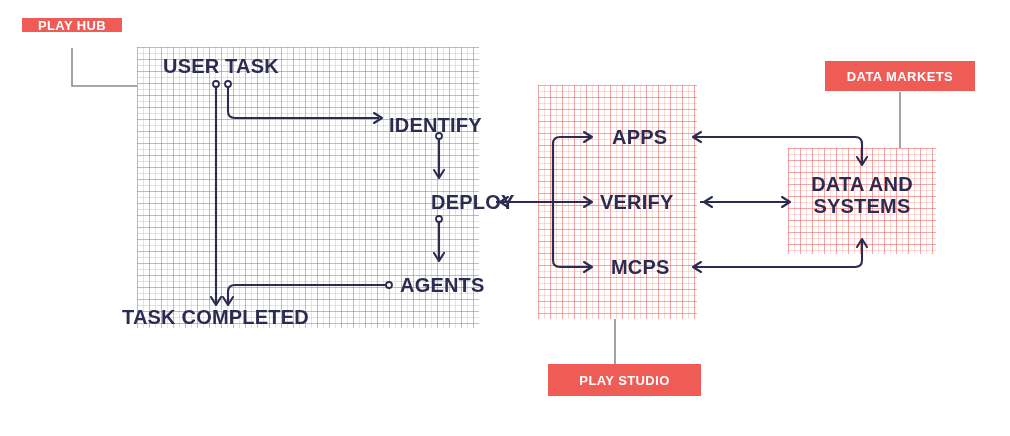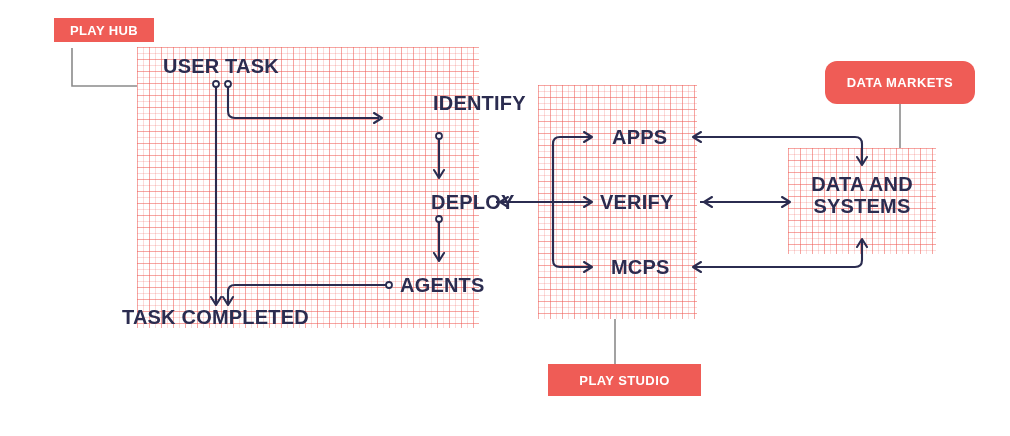--- a/index.html
+++ b/index.html
@@ -50,23 +50,23 @@
     background:#ef5c56;
     color:#ffffff;
     font-size:13px;
     font-weight:700;
     letter-spacing:0.4px;
     display:flex;
     align-items:center;
     justify-content:center;
     white-space:nowrap;
   }
-  #badge-play-hub{ left:22px; top:18px; width:100px; height:24px;margin-left:32px; }
+  #badge-play-hub{ left:22px; top:18px; width:100px; height:14px; }
   #badge-play-studio{ left:548px; top:364px; width:153px; height:32px; }
-  #badge-data-markets{ left:825px; top:61px; width:150px; height:43px;border-radius:12px; }
+  #badge-data-markets{ left:825px; top:61px; width:150px; height:30px; }
 
   svg#wires{
     position:absolute; left:0; top:0;
     width:1010px; height:436px;
     overflow:visible;
     pointer-events:none;
   }
   .wire{ fill:none; stroke:#2b2c50; stroke-width:2.1; stroke-linecap:butt; stroke-linejoin:round; }
   .leader{ fill:none; stroke:#8b8b8b; stroke-width:1.6; }
   .dot{ fill:#ffffff; stroke:#2b2c50; stroke-width:1.8; }
@@ -135,21 +135,21 @@
     <span>PLAY HUB</span>
   </div>
   <div class="badge" id="badge-play-studio">
     <span>PLAY STUDIO</span>
   </div>
   <div class="badge" id="badge-data-markets">
     <span>DATA MARKETS</span>
   </div>
 
   <div class="node-label" style="left:163px; top:55px;">USER TASK</div>
-  <div class="node-label" style="left:389px; top:92px;padding-left:44px;">IDENTIFY</div>
+  <div class="node-label" style="left:389px; top:114px;">IDENTIFY</div>
   <div class="node-label" style="left:396px; top:191px;margin-left:35px;">DEPLOY</div>
   <div class="node-label" style="left:400px; top:274px;">AGENTS</div>
   <div class="node-label" style="left:122px; top:306px;">TASK COMPLETED</div>
 
   <div class="node-label" style="left:612px; top:126px;">APPS</div>
   <div class="node-label" style="left:600px; top:191px;">VERIFY</div>
   <div class="node-label" style="left:611px; top:256px;">MCPS</div>
 
   <div class="node-label two-line" style="left:800px; top:173px; width:124px;">
     <div>DATA AND</div>

